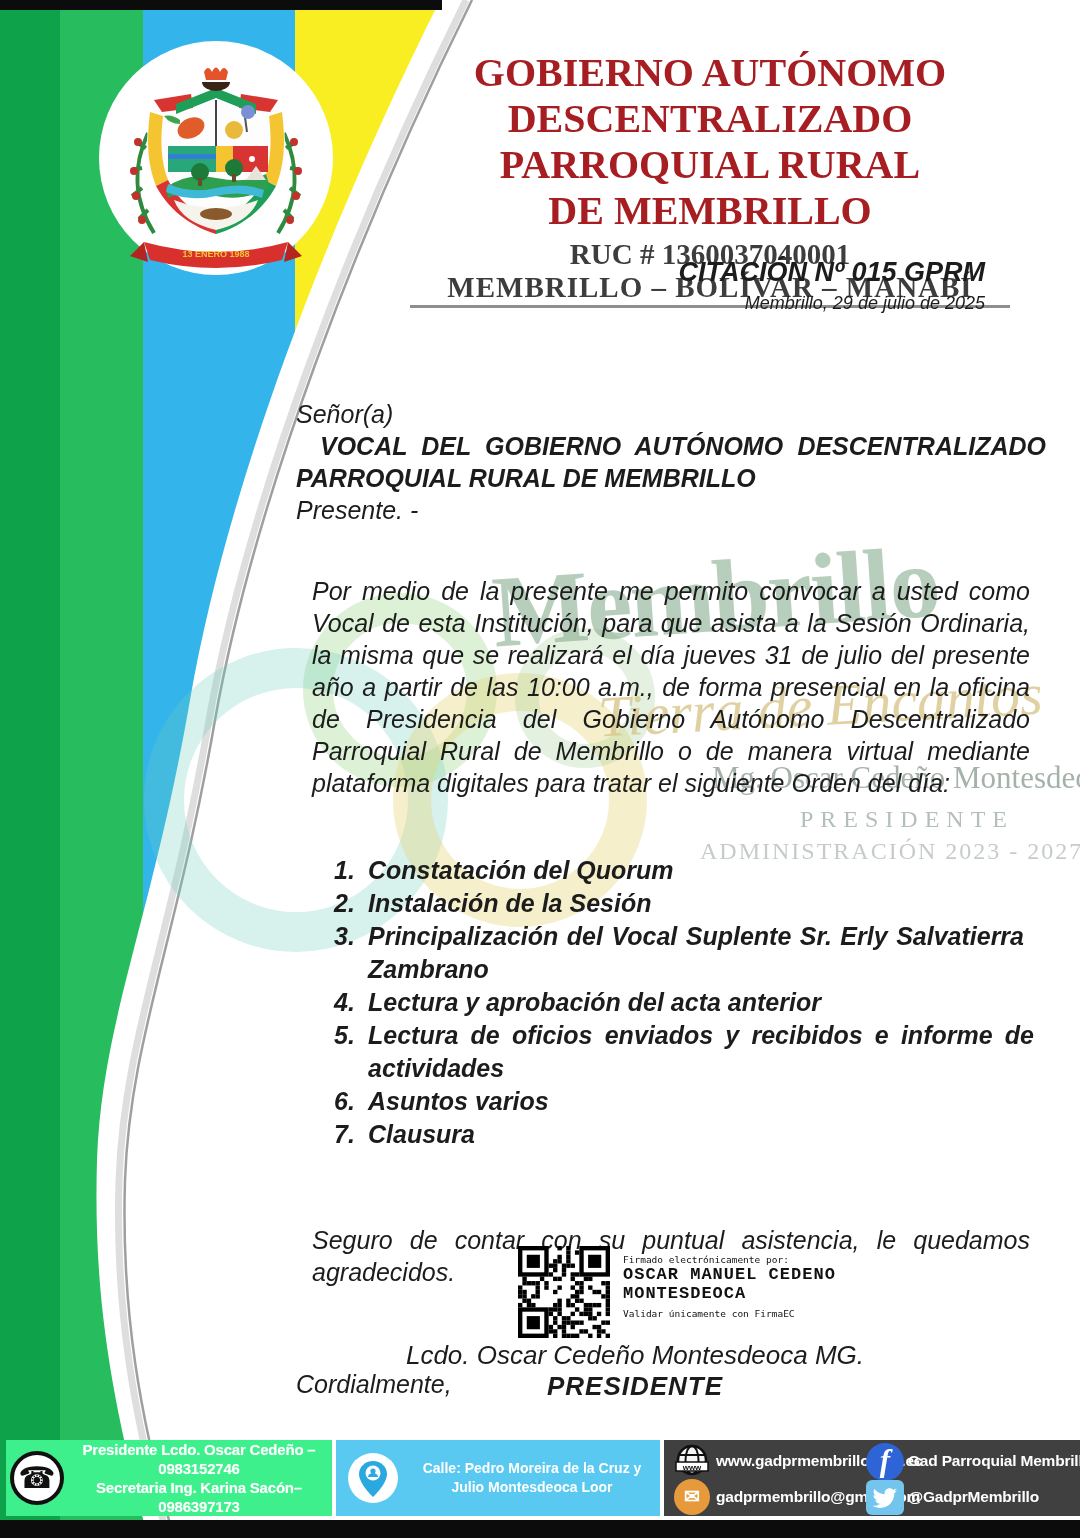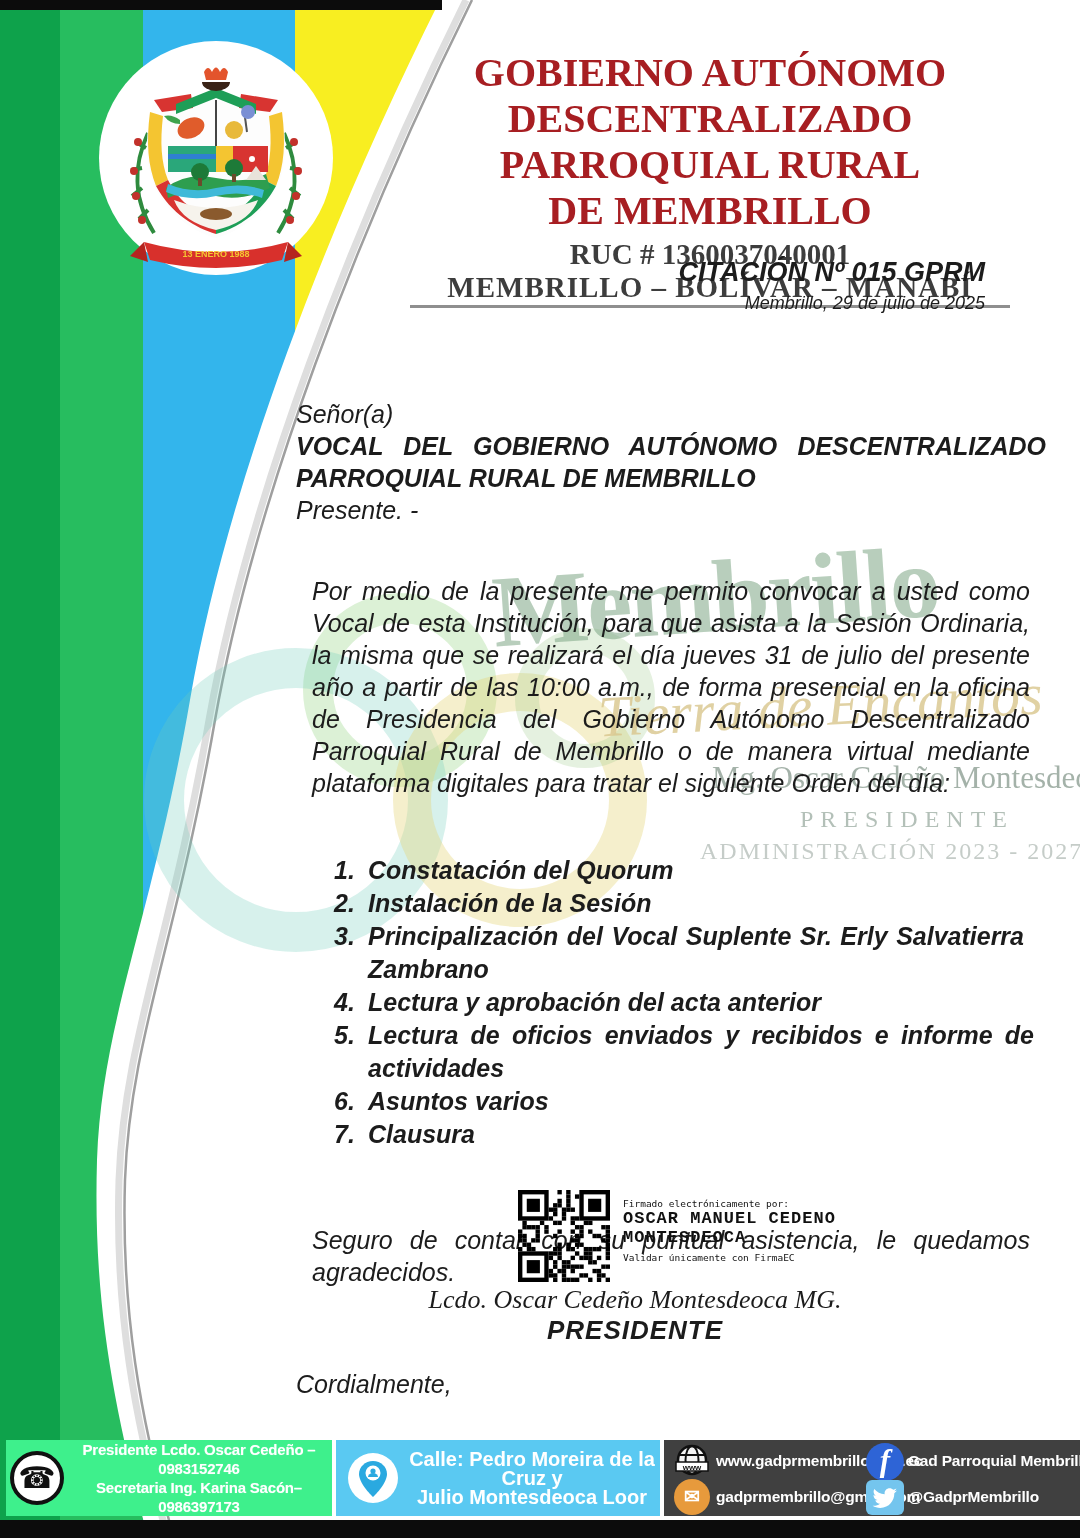--- a/index.html
+++ b/index.html
@@ -15,38 +15,38 @@
   .loc-line{font-family:"Liberation Serif",serif;font-weight:bold;font-size:29px;line-height:33px;color:#3d3d3d;letter-spacing:1px;}
   .header-rule{margin:1px auto 0 auto;width:600px;border-bottom:3px solid #8f8f8f;}
 
   
   .citation-block{left:285px;top:257px;width:700px;text-align:right;font-style:italic;}
   .citation-no{font-weight:bold;font-size:27px;line-height:31px;}
   .citation-date{font-size:18px;line-height:30px;}
 
   
   .body-block{left:296px;top:398px;width:750px;font-style:italic;font-size:25px;line-height:32px;}
-  .recip-line1{font-weight:bold;text-align:justify;text-align-last:justify;}
+  .recip-line1{font-weight:bold;text-align:justify;text-align-last:justify;margin-left:24px;}
   .recip-line2{font-weight:bold;}
   .para{text-align:justify;margin:16px;}
   .gap-sm{height:33px;} .gap-md{height:27px;} .gap-lg{height:45px;} .gap-xl{height:64px;}
   ol.agenda{margin:12px;padding:0;list-style:none;counter-reset:ag;font-size:25px;line-height:33px;font-weight:bold;}
   ol.agenda li{position:relative;padding-left:60px;counter-increment:ag;text-align:justify;}
   ol.agenda li:nth-child(3){padding-right:10px;}
   ol.agenda li::before{content:counter(ag) ".";position:absolute;left:26px;}
 
   
-  .sig-block{left:285px;top:1190px;width:700px;}
+  .sig-block{left:285px;top:1246px;width:700px;}
   .sig-row{position:relative;height:96px;}
   .qr{position:absolute;left:233px;top:0;}
   .sig-txt{position:absolute;left:338px;top:8px;width:270px;}
   .sig-tiny{font-size:9.5px;line-height:11px;font-family:"DejaVu Sans Mono",monospace;color:#111;}
   .sig-name-mono{font-size:17px;line-height:19px;font-weight:bold;font-family:"Liberation Mono",monospace;letter-spacing:1px;color:#111;width:260px;}
   .sig-note{margin-top:5px;}
-  .sig-name{font-style:italic;font-size:26px;line-height:31px;text-align:center;margin-top:-2px;font-family:Liberation Serif, serif;}
+  .sig-name{font-style:italic;font-size:26px;line-height:31px;text-align:center;margin-top:-2px;}
   .sig-title{font-style:italic;font-weight:bold;font-size:26px;line-height:31px;text-align:center;letter-spacing:1px;}
 
   
   .wm{pointer-events:none;}
   .wm-big{left:492px;top:538px;font-family:"Liberation Serif",serif;font-weight:bold;font-size:102px;
           color:rgba(125,166,133,0.55);transform:rotate(-4deg);letter-spacing:-2px;white-space:nowrap;}
   .wm-script{left:598px;top:672px;font-family:"Liberation Serif",serif;font-style:italic;font-size:58px;
              color:rgba(216,198,140,0.8);transform:rotate(-3deg);white-space:nowrap;}
   .wm-name{left:712px;top:760px;font-family:"Liberation Serif",serif;font-size:31px;color:rgba(148,164,154,0.85);white-space:nowrap;}
   .wm-ptitle{left:800px;top:806px;font-family:"Liberation Serif",serif;font-size:24px;letter-spacing:7px;color:rgba(160,176,166,0.8);}
@@ -57,21 +57,21 @@
   .f-green{left:6px;width:326px;background:#3ef08c;}
   .f-blue{left:336px;width:324px;background:#5ac9f2;}
   .f-yellow{left:664px;width:459px;background:#404040;}
   .f-lines{position:absolute;left:64px;right:4px;top:50%;transform:translateY(-50%);
            text-align:center;font-weight:bold;font-size:15px;line-height:19px;letter-spacing:-0.2px;
            text-shadow:0 0 1px rgba(255,255,255,0.4);}
   .phone-badge{position:absolute;left:4px;top:11px;width:46px;height:46px;border-radius:50%;
                background:#fff;border:4px solid #101010;color:#101010;font-size:30px;line-height:46px;text-align:center;}
   .pin-badge{position:absolute;left:12px;top:13px;width:50px;height:50px;border-radius:50%;background:#fff;}
   .f-addr{position:absolute;left:72px;right:4px;top:50%;transform:translateY(-50%);
-          text-align:center;font-weight:bold;font-size:20px;line-height:19px;}
+          text-align:center;font-weight:bold;font-size:14px;line-height:19px;}
   .f-item{position:absolute;height:38px;font-weight:bold;font-size:15.5px;color:#fff;}
   .f-item .lbl{position:absolute;left:44px;top:10px;white-space:nowrap;letter-spacing:-0.2px;}
   .icon36{position:absolute;left:2px;top:1px;width:36px;height:36px;}
   .mail-badge{position:absolute;left:2px;top:1px;width:36px;height:36px;border-radius:50%;background:#e79a3c;
               color:#fff;font-size:19px;line-height:36px;text-align:center;}
   .fb-badge{position:absolute;left:2px;top:1px;width:38px;height:38px;border-radius:50%;background:#2e64d6;
             color:#fff;font-family:"Liberation Serif",serif;font-weight:bold;font-style:italic;
             font-size:31px;line-height:36px;text-align:center;}
   .tw-badge{position:absolute;left:2px;top:2px;width:38px;height:35px;border-radius:6px;background:#74c5ee;}
 </style>

